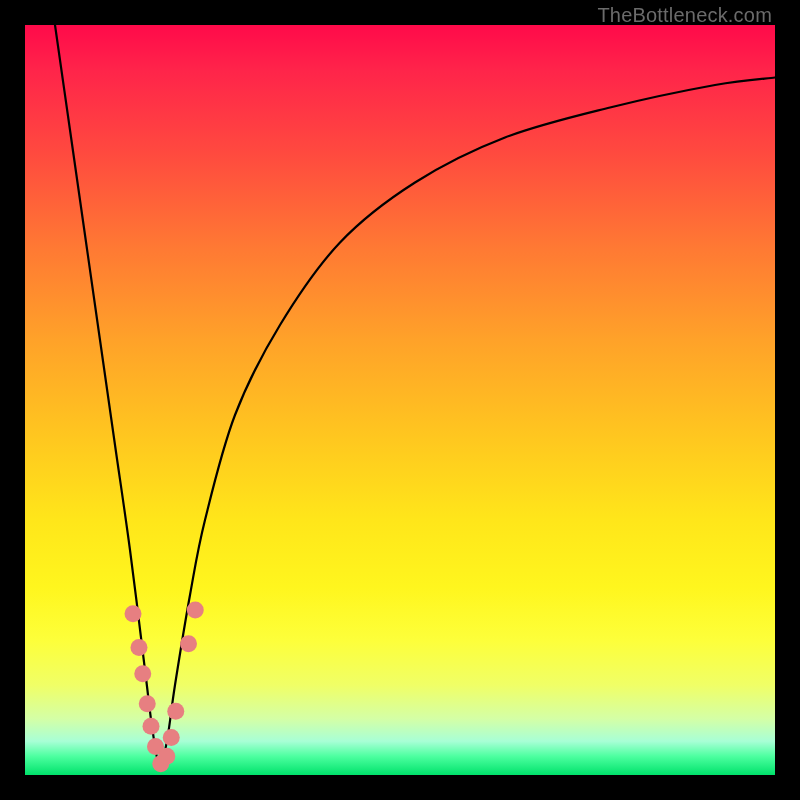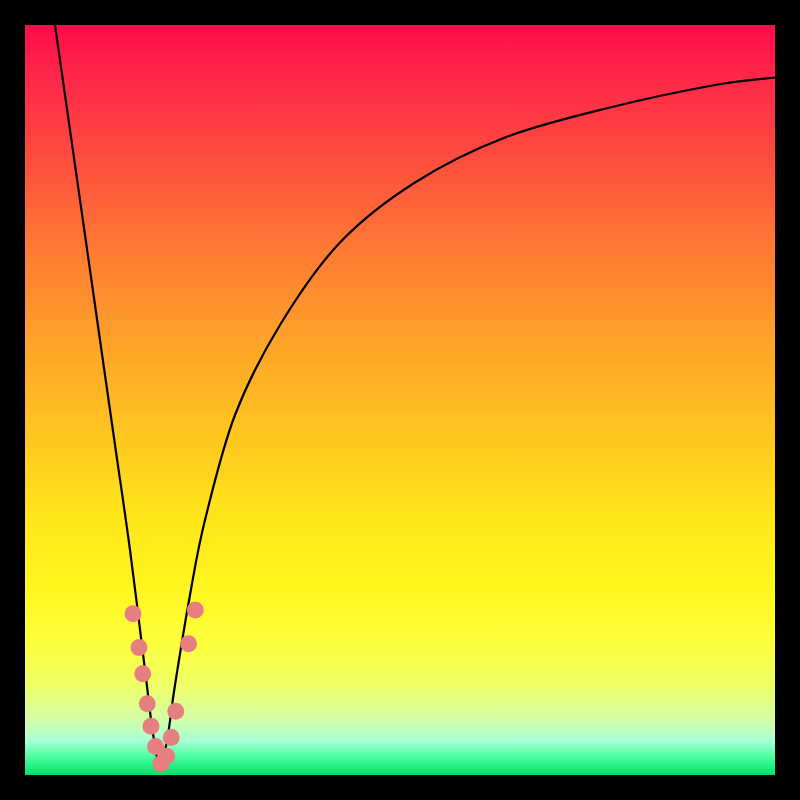--- a/index.html
+++ b/index.html
@@ -89,13 +89,14 @@
           <circle cx="130.5" cy="721.5" r="8.5" class="dot"></circle>
           <circle cx="135.75000000000003" cy="738.75" r="8.5" class="dot"></circle>
           <circle cx="141.74999999999997" cy="731.25" r="8.5" class="dot"></circle>
           <circle cx="146.25" cy="712.5" r="8.5" class="dot"></circle>
           <circle cx="150.75" cy="686.25" r="8.5" class="dot"></circle>
           <circle cx="163.5" cy="618.75" r="8.5" class="dot"></circle>
           <circle cx="170.24999999999997" cy="585" r="8.5" class="dot"></circle>
         </g>
     </svg>
   </div>
+  <div class="attribution">TheBottleneck.com</div>
 </div>
 
 </body></html>

